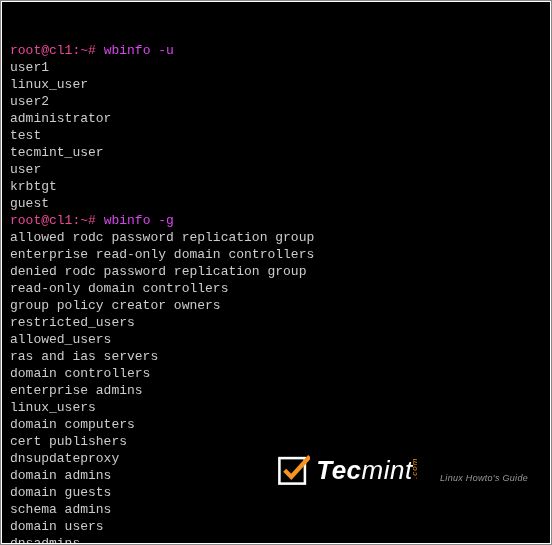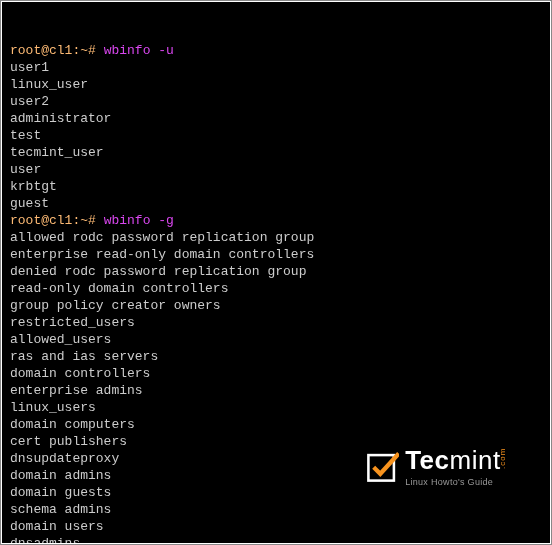--- a/index.html
+++ b/index.html
@@ -18,39 +18,40 @@
       line-height: 17px;
       padding: 6px 8px;
       width: 548px;
       height: 541px;
       margin: 1px;
       position: relative;
       overflow: hidden;
       white-space: pre;
     }
     .line { display: block; }
-    .prompt { color: #fdba74; }
+    .prompt { color: #ec4899; }
     .cmd { color: #d946ef; }
     .logo {
       position: absolute;
       right: 22px;
       bottom: 56px;
       display: flex;
       align-items: center;
       color: #fff;
     }
     .logo-icon {
       width: 34px;
       height: 34px;
       margin-right: 6px;
     }
     .logo-text {
       display: flex;
-      flex-direction: column;
+      flex-direction: row;
       line-height: 1;
+      font-style: italic;
     }
     .logo-main {
       font-family: Arial, Helvetica, sans-serif;
       font-size: 26px;
       font-weight: 400;
       letter-spacing: 0.5px;
       display: flex;
       align-items: baseline;
     }
     .logo-main .bold { font-weight: 700; }
@@ -62,21 +63,21 @@
       transform-origin: left bottom;
       margin-left: 6px;
       position: relative;
       top: -2px;
       letter-spacing: 1px;
     }
     .logo-tag {
       font-family: Arial, sans-serif;
       font-size: 9px;
       color: #999;
-      margin-top: 5px;
+      margin-top: 17px;
       letter-spacing: 0.3px;
     }
   </style>
 </head>
 <body>
 
 <div class="terminal">
   <div id="term-content"><span class="line"><span class="prompt">root@cl1:~# </span><span class="cmd">wbinfo -u</span></span><span class="line">user1</span><span class="line">linux_user</span><span class="line">user2</span><span class="line">administrator</span><span class="line">test</span><span class="line">tecmint_user</span><span class="line">user</span><span class="line">krbtgt</span><span class="line">guest</span><span class="line"><span class="prompt">root@cl1:~# </span><span class="cmd">wbinfo -g</span></span><span class="line">allowed rodc password replication group</span><span class="line">enterprise read-only domain controllers</span><span class="line">denied rodc password replication group</span><span class="line">read-only domain controllers</span><span class="line">group policy creator owners</span><span class="line">restricted_users</span><span class="line">allowed_users</span><span class="line">ras and ias servers</span><span class="line">domain controllers</span><span class="line">enterprise admins</span><span class="line">linux_users</span><span class="line">domain computers</span><span class="line">cert publishers</span><span class="line">dnsupdateproxy</span><span class="line">domain admins</span><span class="line">domain guests</span><span class="line">schema admins</span><span class="line">domain users</span><span class="line">dnsadmins</span></div>
   
 

